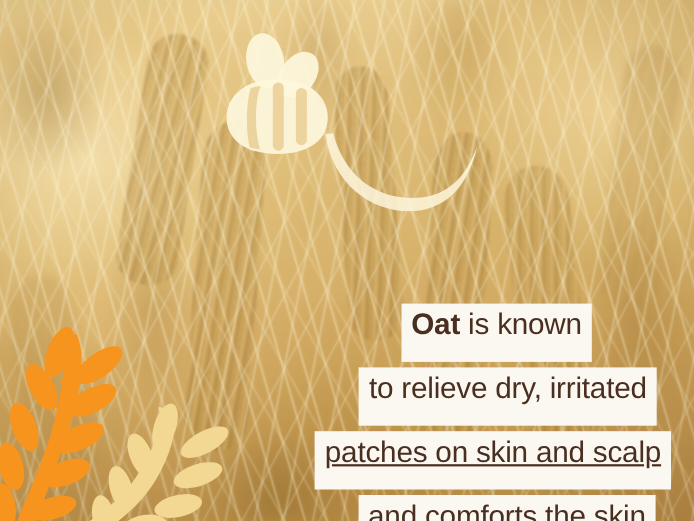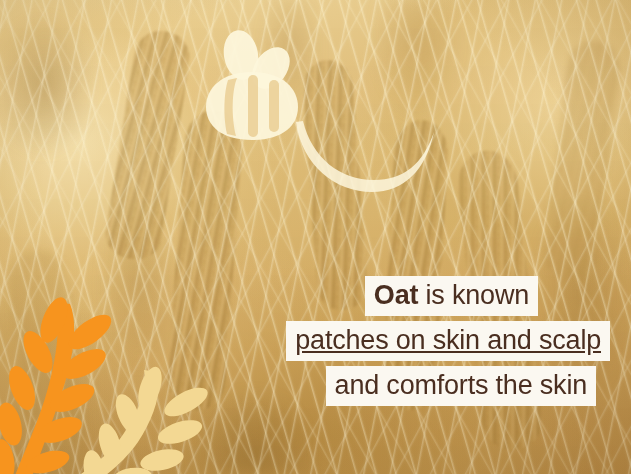--- a/index.html
+++ b/index.html
@@ -104,21 +104,21 @@
     flex-direction: column;
     align-items: flex-end;
   }
   .line {
     display: inline-block;
     background: #fbf8f1;
     color: #4a2e20;
     font-size: 27px;
     line-height: 1.0;
     letter-spacing: -0.2px;
-    padding: 6px 9px 7px 9px;
+    padding: 6px 9px 20px 9px;
     margin-bottom: 5px;
     white-space: nowrap;
     font-weight: 400;
   }
   .line.l1 { margin-right: 72px; }
   .line.l2 { margin-right: 13px; }
   .line.l3 { margin-right: 0px; text-decoration: underline; }
   .line.l4 { margin-right: 14px; }
   .line .lead { font-weight: 700; }
 </style>
@@ -185,17 +185,18 @@
       <ellipse cx="122" cy="66" rx="10" ry="23" transform="rotate(72 122 66)"></ellipse>
       <ellipse cx="52" cy="78" rx="10" ry="21" transform="rotate(-16 52 78)"></ellipse>
       <ellipse cx="104" cy="94" rx="10" ry="22" transform="rotate(78 104 94)"></ellipse>
       <ellipse cx="36" cy="104" rx="10" ry="20" transform="rotate(-10 36 104)"></ellipse>
       <ellipse cx="74" cy="112" rx="10" ry="20" transform="rotate(82 74 112)"></ellipse>
     </g>
   </svg>
 
   <div class="copy">
     <div class="line l1"><span class="lead">Oat</span><span> is known</span></div>
+    <div class="line l2"><span>to relieve dry, irritated</span></div>
     <div class="line l3"><span>patches on skin and scalp</span></div>
     <div class="line l4"><span>and comforts the skin</span></div>
   </div>
 
 </div>
 
 </body></html>

